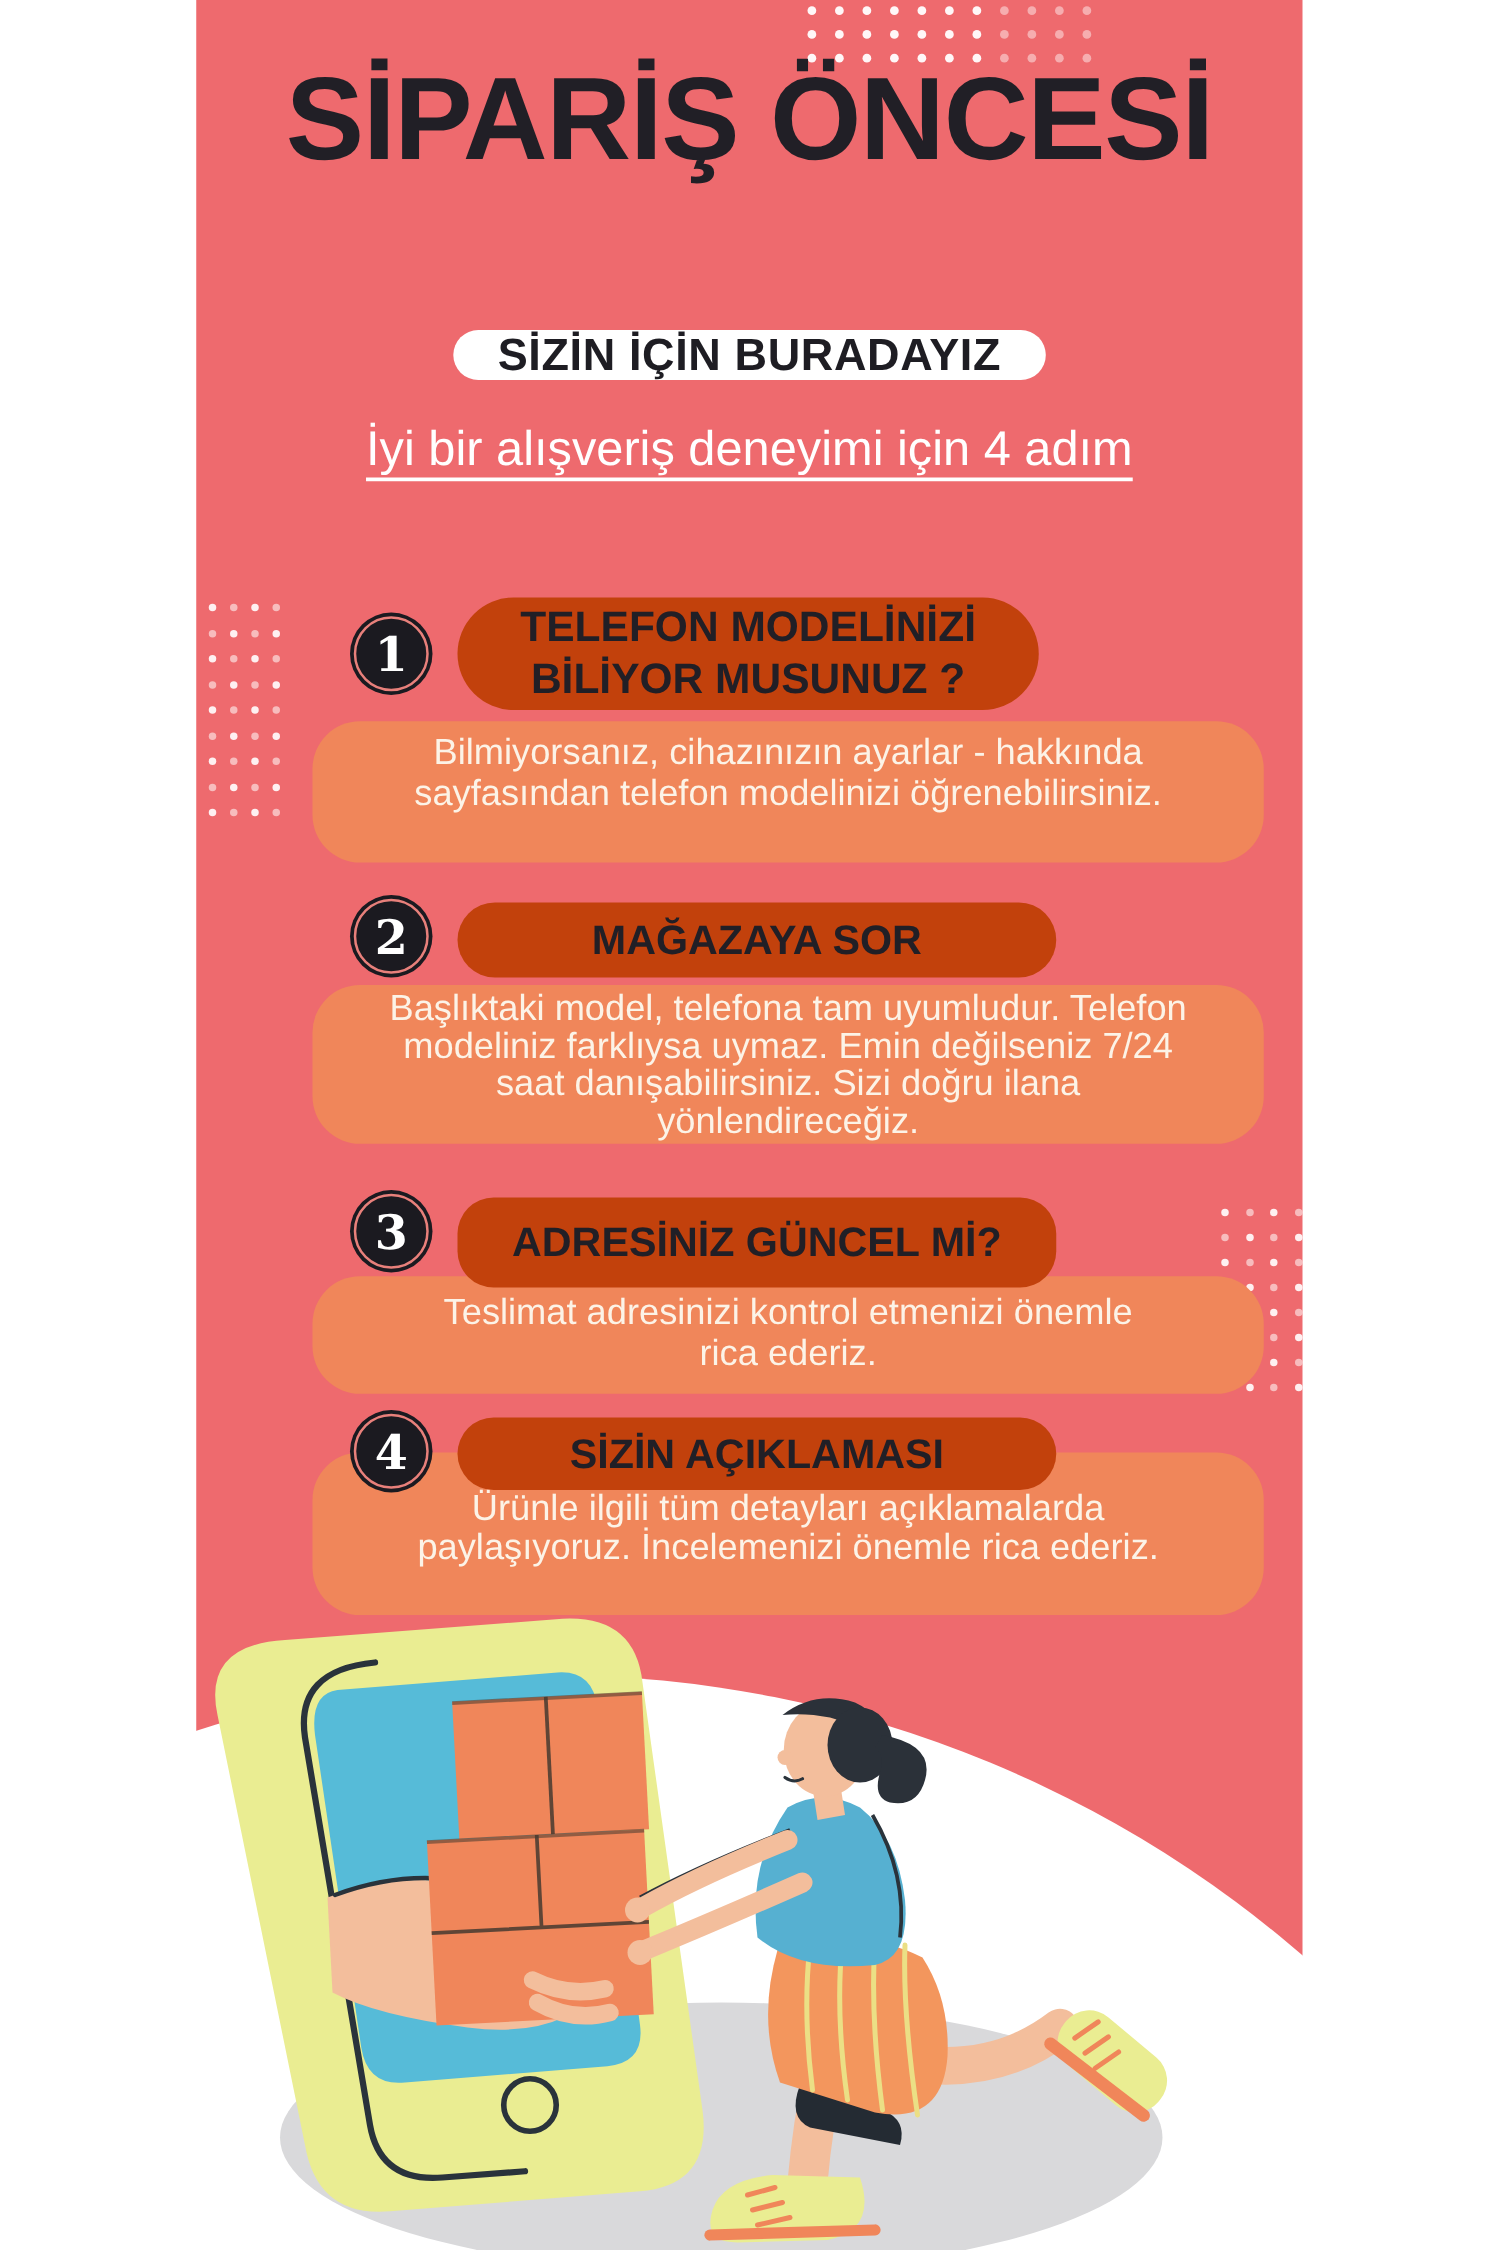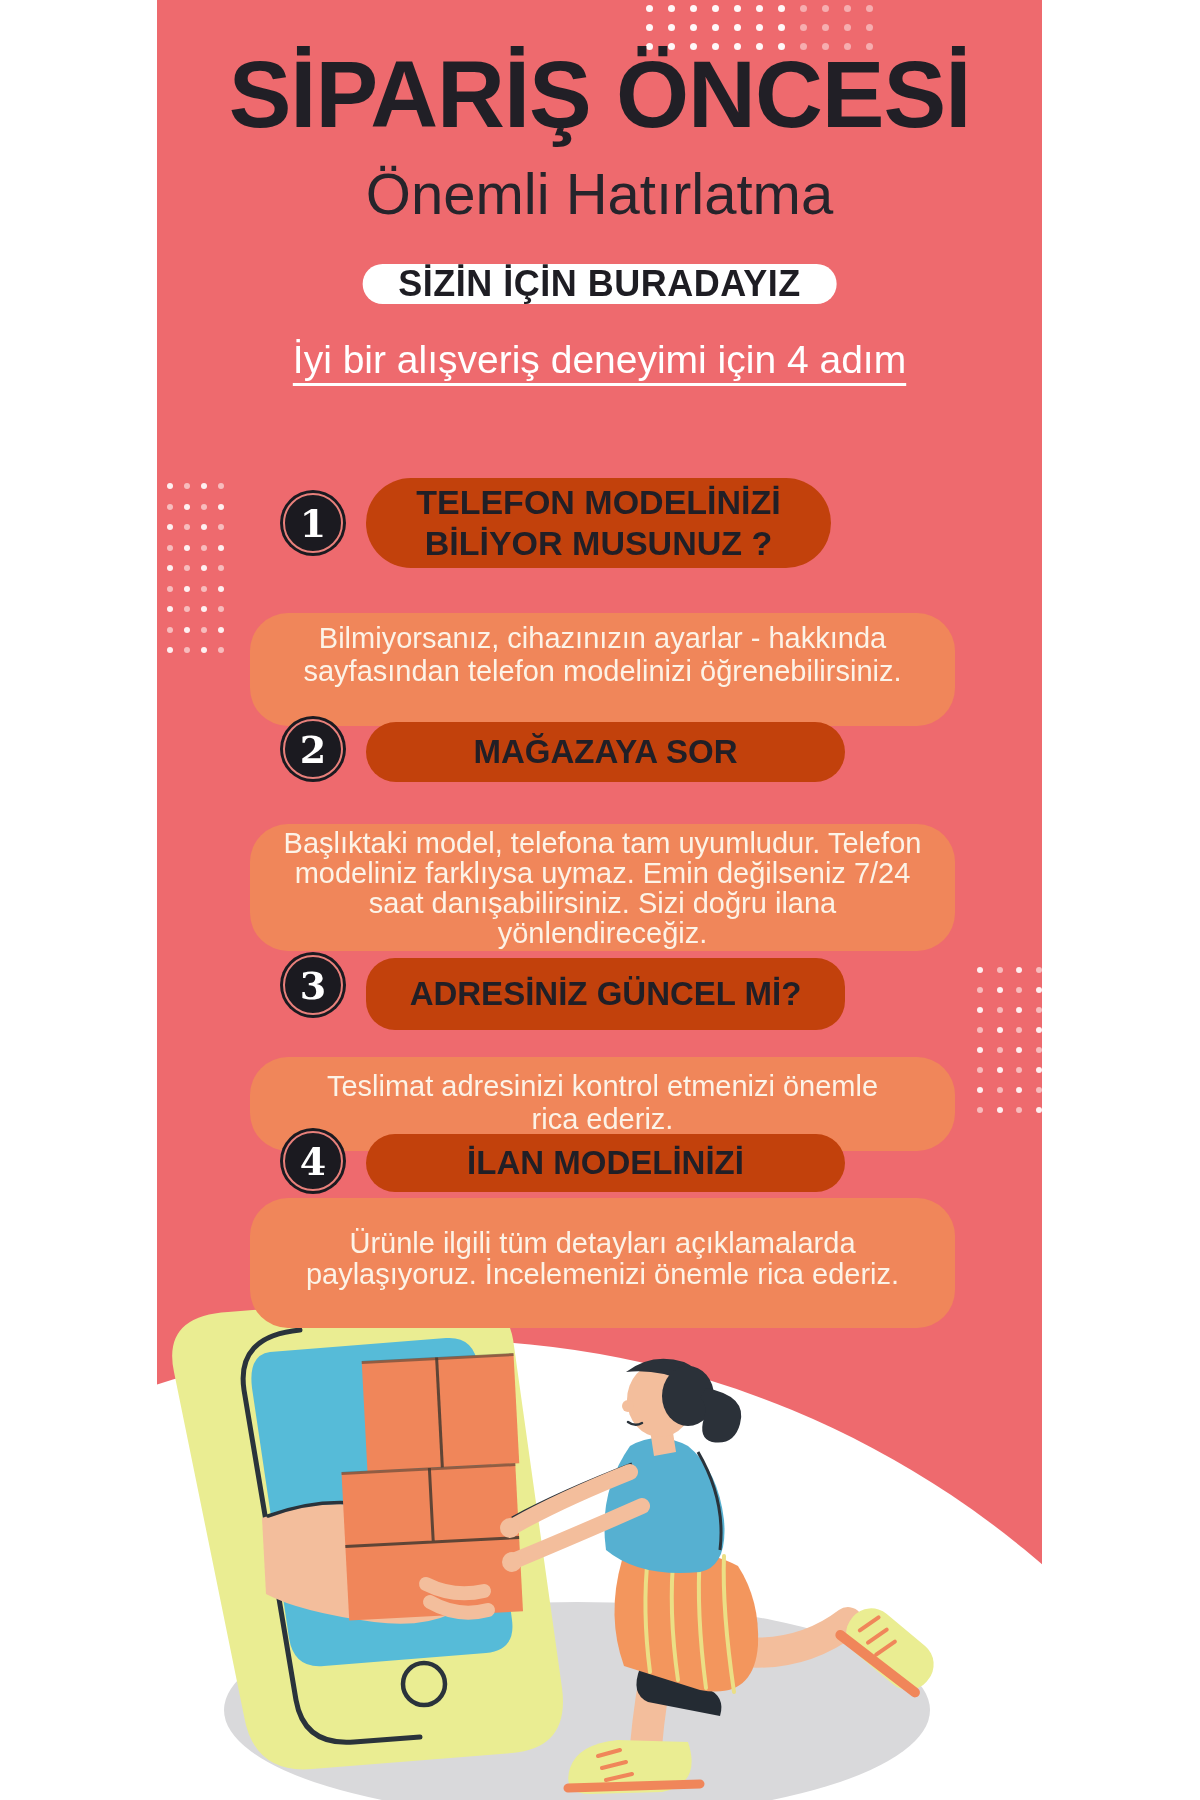--- a/index.html
+++ b/index.html
@@ -43,23 +43,23 @@
   .badge-num{
     font-family:"DejaVu Serif", serif;font-weight:700;font-size:38px;color:#ffffff;
     position:relative;z-index:1;
   }
   .pill{
     position:absolute;left:209px;background:#c2410c;z-index:2;
     display:flex;align-items:center;justify-content:center;text-align:center;
     font-weight:800;font-size:33px;line-height:1.22;color:#211F26;
   }
   .box{
-    position:absolute;left:93px;width:705px;background:#F0865A;border-radius:38px;
+    position:absolute;left:93px;width:761px;background:#F0865A;border-radius:38px;
     z-index:1;color:#FCF3E7;text-align:center;font-weight:400;
-    font-size:29px;line-height:33px;box-sizing:border-box;margin-top:36px;
+    font-size:29px;line-height:33px;box-sizing:border-box;
   }
   .box p{margin:0 auto;max-width:665px;}
   
   .s1 .badge{top:490px;}
   .s1 .pill{top:478px;width:465px;height:90px;border-radius:45px;font-size:34px;padding:0 20px;box-sizing:border-box;}
   .s1 .box{top:577px;height:113px;padding-top:9px;}
   
   .s2 .badge{top:716px;}
   .s2 .pill{top:722px;width:479px;height:60px;border-radius:30px;}
   .s2 .box{top:788px;height:127px;padding-top:4px;line-height:30px;}
@@ -185,21 +185,20 @@
       <i style="left: 19.5px; top: 120px; width: 6px; height: 6px; opacity: 0.55;"></i>
       <i style="left: 39px; top: 120px; width: 6px; height: 6px; opacity: 0.9;"></i>
       <i style="left: 58.5px; top: 120px; width: 6px; height: 6px; opacity: 0.55;"></i>
       <i style="left: 0px; top: 140px; width: 6px; height: 6px; opacity: 0.55;"></i>
       <i style="left: 19.5px; top: 140px; width: 6px; height: 6px; opacity: 0.9;"></i>
       <i style="left: 39px; top: 140px; width: 6px; height: 6px; opacity: 0.55;"></i>
       <i style="left: 58.5px; top: 140px; width: 6px; height: 6px; opacity: 0.9;"></i>
     </div>
 
   <div class="title">SİPARİŞ ÖNCESİ</div>
-  <div class="subtitle">Önemli Hatırlatma</div>
   <div class="ribbon">SİZİN İÇİN BURADAYIZ</div>
   <div class="tagline">İyi bir alışveriş deneyimi için 4 adım</div>
 
   <div class="step s1">
     <div class="badge">
       <span class="badge-num">1</span>
     </div>
     <div class="pill">TELEFON MODELİNİZİ BİLİYOR MUSUNUZ ?</div>
     <div class="box">
       <p>Bilmiyorsanız, cihazınızın ayarlar - hakkında sayfasından telefon modelinizi öğrenebilirsiniz.</p>
@@ -223,21 +222,21 @@
     <div class="pill">ADRESİNİZ GÜNCEL Mİ?</div>
     <div class="box">
       <p>Teslimat adresinizi kontrol etmenizi önemle rica ederiz.</p>
     </div>
   </div>
 
   <div class="step s4">
     <div class="badge">
       <span class="badge-num">4</span>
     </div>
-    <div class="pill">İLAN MODELİNİZİ</div>
+    <div class="pill">SİZİN AÇIKLAMASI</div>
     <div class="box">
       <p>Ürünle ilgili tüm detayları açıklamalarda paylaşıyoruz. İncelemenizi önemle rica ederiz.</p>
     </div>
   </div>
 
 </div>
 
 <svg class="illu" width="1200" height="540" viewBox="0 0 1200 540" xmlns="http://www.w3.org/2000/svg">
 
   <circle cx="440" cy="1000" r="920" fill="#ffffff"></circle>

